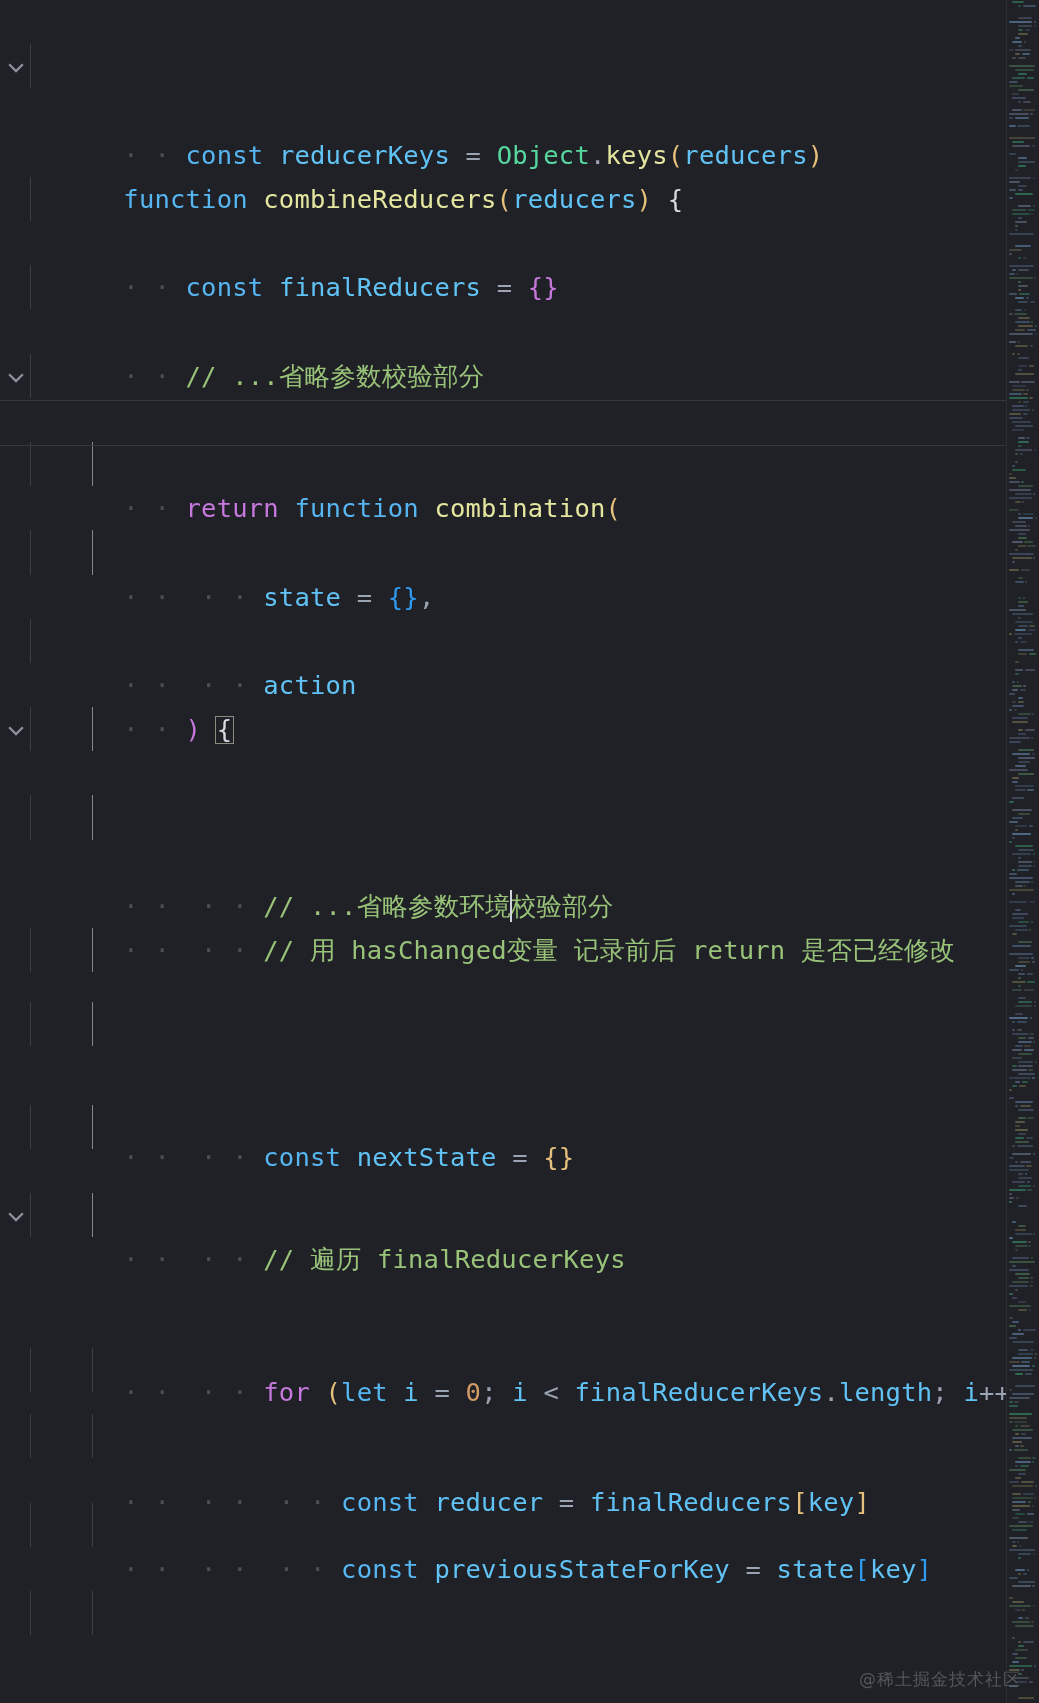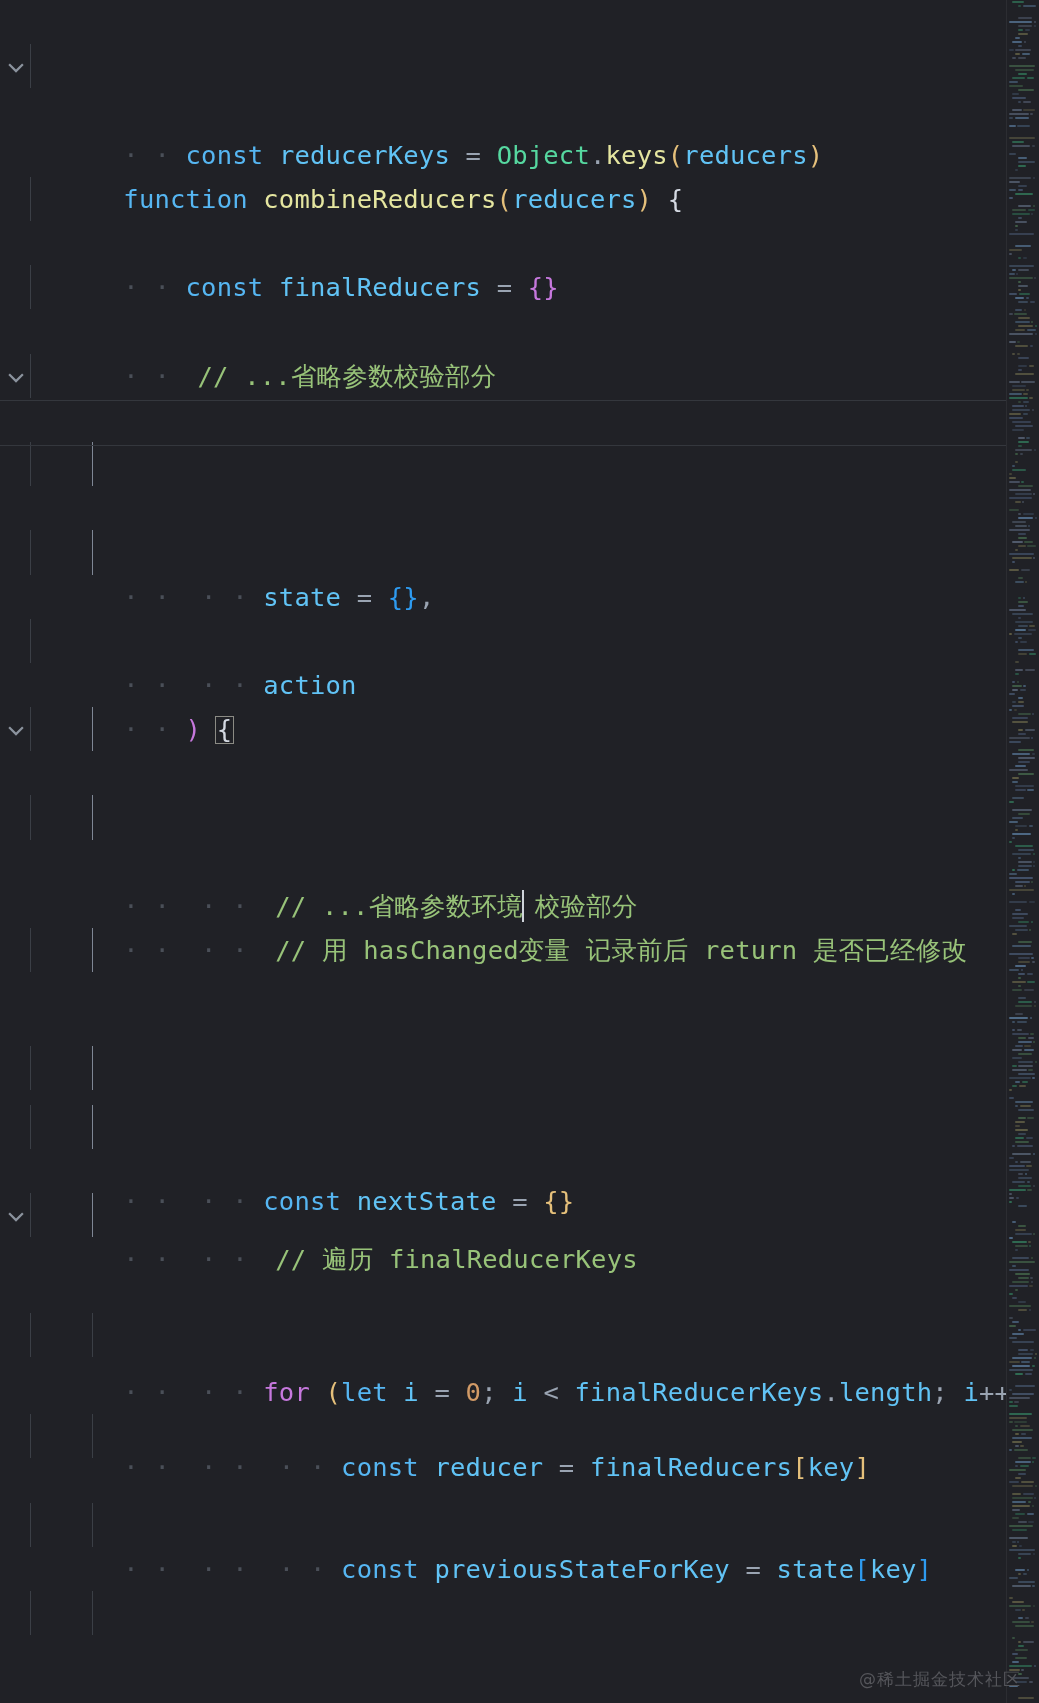--- a/index.html
+++ b/index.html
@@ -41,21 +41,21 @@
   
   .ws{color:#4a4f58;}
 
   
   .kw   {color:#c678dd;}        
   .kw2  {color:#56b6f2;}        
   .fn   {color:#e5e6a0;}        
   .var  {color:#61c3f5;}        
   .cls  {color:#56d8a0;}        
   .punc {color:#9aa4b2;}        
-  .cmt  {color:#98c379;margin-left:12px;}        
+  .cmt  {color:#98c379;}        
   .num  {color:#d19a66;}
   .br1  {color:#e5c07b;}        
   .br2  {color:#c678dd;}        
   .br3  {color:#2e9bf0;}        
   .white{color:#d5dae3;}
 
   
   .bmatch{
     display:inline-block;outline:1px solid #8b8b84;
     margin:0 -1px;padding:0 1px;line-height:1.0;
@@ -127,20 +127,21 @@
       <span class="txt"><span class="ws">·&nbsp;·</span> <span class="cmt">// ...省略参数校验部分</span></span>
     </div>
 
     <div class="line" style="top:176.8px">
       <span class="chev">
         <svg width="22" height="22" viewBox="0 0 16 16">
             <path d="M3 6l5 5 5-5" stroke="#8b939e" stroke-width="1.6" fill="none"></path>
           </svg>
       </span>
       <span class="guide g0"></span>
+      <span class="txt"><span class="ws">·&nbsp;·</span> <span class="kw">return</span> <span class="kw2">function</span> <span class="fn">combination</span><span class="br1">(</span></span>
     </div>
 
     <div class="line" style="top:221px">
       <span class="guide g0"></span>
       <span class="guide g2 bright"></span>
       <span class="txt"><span class="ws">·&nbsp;·&nbsp;&nbsp;·&nbsp;·</span> <span class="var">state</span> <span class="punc">=</span> <span class="br3">{}</span><span class="punc">,</span></span>
     </div>
 
     <div class="line" style="top:265.2px">
       <span class="guide g0"></span>
@@ -169,21 +170,21 @@
       <span class="guide g2 bright"></span>
       <span class="txt"><span class="ws">·&nbsp;·&nbsp;&nbsp;·&nbsp;·</span> <span class="cmt">// 用 hasChanged变量 记录前后 return 是否已经修改</span></span>
     </div>
 
 
     <div class="line" style="top:486.2px">
       <span class="guide g0"></span>
       <span class="guide g2 bright"></span>
     </div>
 
-    <div class="line" style="top:560px">
+    <div class="line" style="top:516px">
       <span class="guide g0"></span>
       <span class="guide g2 bright"></span>
       <span class="txt"><span class="ws">·&nbsp;·&nbsp;&nbsp;·&nbsp;·</span> <span class="kw2">const</span> <span class="var">nextState</span> <span class="punc">=</span> <span class="br1">{}</span></span>
     </div>
 
     <div class="line" style="top:574.6px">
       <span class="guide g0"></span>
       <span class="guide g2 bright"></span>
       <span class="txt"><span class="ws">·&nbsp;·&nbsp;&nbsp;·&nbsp;·</span> <span class="cmt">// 遍历 finalReducerKeys</span></span>
     </div>
@@ -193,21 +194,21 @@
         <svg width="22" height="22" viewBox="0 0 16 16">
             <path d="M3 6l5 5 5-5" stroke="#8b939e" stroke-width="1.6" fill="none"></path>
           </svg>
       </span>
       <span class="guide g0"></span>
       <span class="guide g2 bright"></span>
       <span class="txt"><span class="ws">·&nbsp;·&nbsp;&nbsp;·&nbsp;·</span> <span class="kw">for</span> <span class="br1">(</span><span class="kw2">let</span> <span class="var">i</span> <span class="punc">=</span> <span class="num">0</span><span class="punc">;</span> <span class="var">i</span> <span class="punc">&lt;</span> <span class="var">finalReducerKeys</span><span class="punc">.</span><span class="var">length</span><span class="punc">;</span> <span class="var">i</span><span class="punc">++</span> </span>
     </div>
 
 
-    <div class="line" style="top:694px">
+    <div class="line" style="top:729px">
       <span class="guide g0"></span>
       <span class="guide g2"></span>
       <span class="txt"><span class="ws">·&nbsp;·&nbsp;&nbsp;·&nbsp;·&nbsp;&nbsp;·&nbsp;·</span> <span class="kw2">const</span> <span class="var">reducer</span> <span class="punc">=</span> <span class="var">finalReducers</span><span class="br1">[</span><span class="var">key</span><span class="br1">]</span></span>
     </div>
 
     <div class="line" style="top:751.4px">
       <span class="guide g0"></span>
       <span class="guide g2"></span>
       <span class="txt"><span class="ws">·&nbsp;·&nbsp;&nbsp;·&nbsp;·&nbsp;&nbsp;·&nbsp;·</span> <span class="kw2">const</span> <span class="var">previousStateForKey</span> <span class="punc">=</span> <span class="var">state</span><span class="br3">[</span><span class="var">key</span><span class="br3">]</span></span>
     </div>

